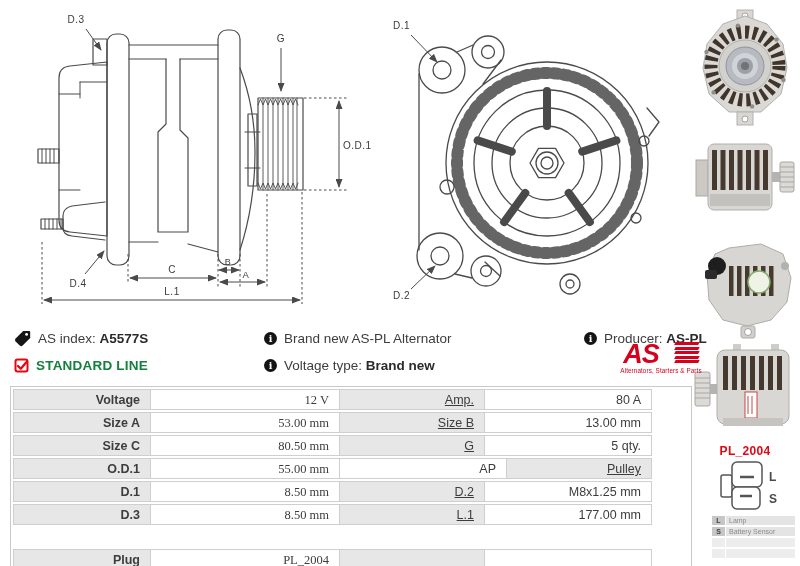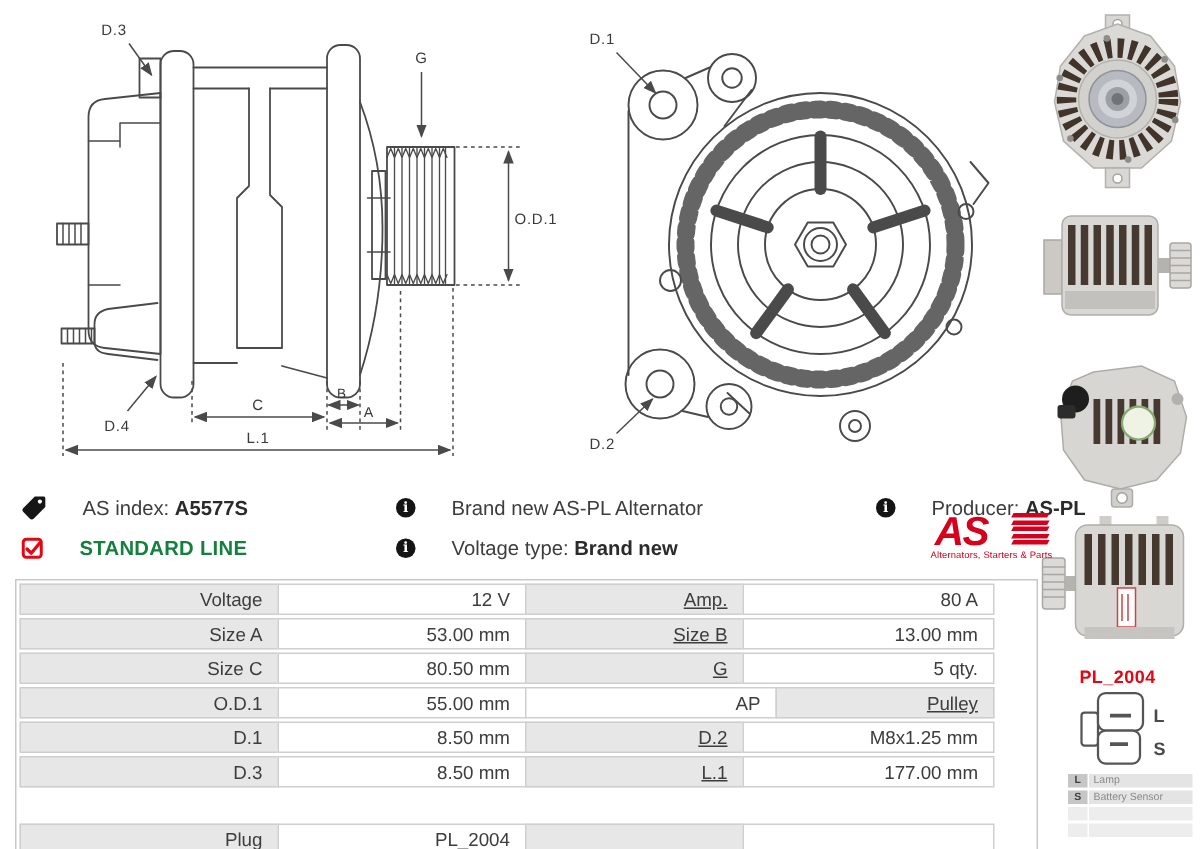--- a/index.html
+++ b/index.html
@@ -2,21 +2,21 @@
 <html><head>
 <meta charset="utf-8">
 <style>
   * { margin:0; padding:0; box-sizing:border-box; }
   html,body { background:#ffffff; }
   body { font-family:"Liberation Sans", sans-serif; }
   .page { position:relative; width:800px; height:566px; background:#fff; overflow:hidden; }
   .abs { position:absolute; }
 
   
-  .info-item { position:absolute; display:flex; align-items:center; gap:24px; height:18px; white-space:nowrap; }
+  .info-item { position:absolute; display:flex; align-items:center; gap:7px; height:18px; white-space:nowrap; }
   .itxt { font-size:13.5px; color:#3d3d3d; }
   .itxt b { color:#2b2b2b; }
   .iinfo { width:13px; height:13px; border-radius:50%; background:#141414; color:#fff;
            font-size:9.5px; font-weight:bold; display:inline-flex; align-items:center;
            justify-content:center; font-family:"DejaVu Serif", serif; flex:0 0 auto; }
   .std-line { font-size:13.5px; font-weight:bold; color:#15803d; letter-spacing:0.2px; }
 
   
   .as-logo { position:absolute; left:618px; top:342px; width:86px; }
   .as-logo-top { display:flex; align-items:flex-end; justify-content:center; gap:16px; }
@@ -29,21 +29,21 @@
   
   .spec-table { position:absolute; left:10px; top:386px; width:682px;
                 border:1px solid #c9c9c9; padding:2px; background:#fff; }
   .spec-row { display:flex; margin-bottom:2px; }
   .spec-row:last-child { margin-bottom:0;margin-top:24px; }
   .cell { height:21px; line-height:20px; font-size:12.5px; color:#3d3d3d;
           text-align:right; padding-right:10px; border:1px solid #cfcfcf; }
   .cell + .cell { margin-left:-1px; }
   .lbl { background:#e7e7e7; }
   .val { background:#ffffff; }
-  .w1 { width:173px; } .w2 { width:166px; } .w3 { width:146px;text-decoration:underline; } .w4 { width:168px; }
+  .w1 { width:138px;font-weight:bold; } .w2 { width:190px;font-family:Liberation Serif, serif; } .w3 { width:146px;text-decoration:underline; } .w4 { width:168px; }
 
   
   .plug-code { position:absolute; left:693px; top:444px; width:104px; text-align:center;
                font-size:12px; font-weight:bold; color:#e30613; letter-spacing:0.3px; }
   .legend { position:absolute; left:712px; top:516px; width:83px; }
   .legend-row { display:flex; gap:1px; margin-bottom:2px; height:9px; }
   .legend-key { width:13px; background:#c6c6c6; color:#3f3f3f; font-size:7px; font-weight:bold;
                 text-align:center; line-height:9px; }
   .legend-lab { flex:1; background:#e4e4e4; color:#8a8a8a; font-size:7px; line-height:9px;
                 padding-left:3px; }

